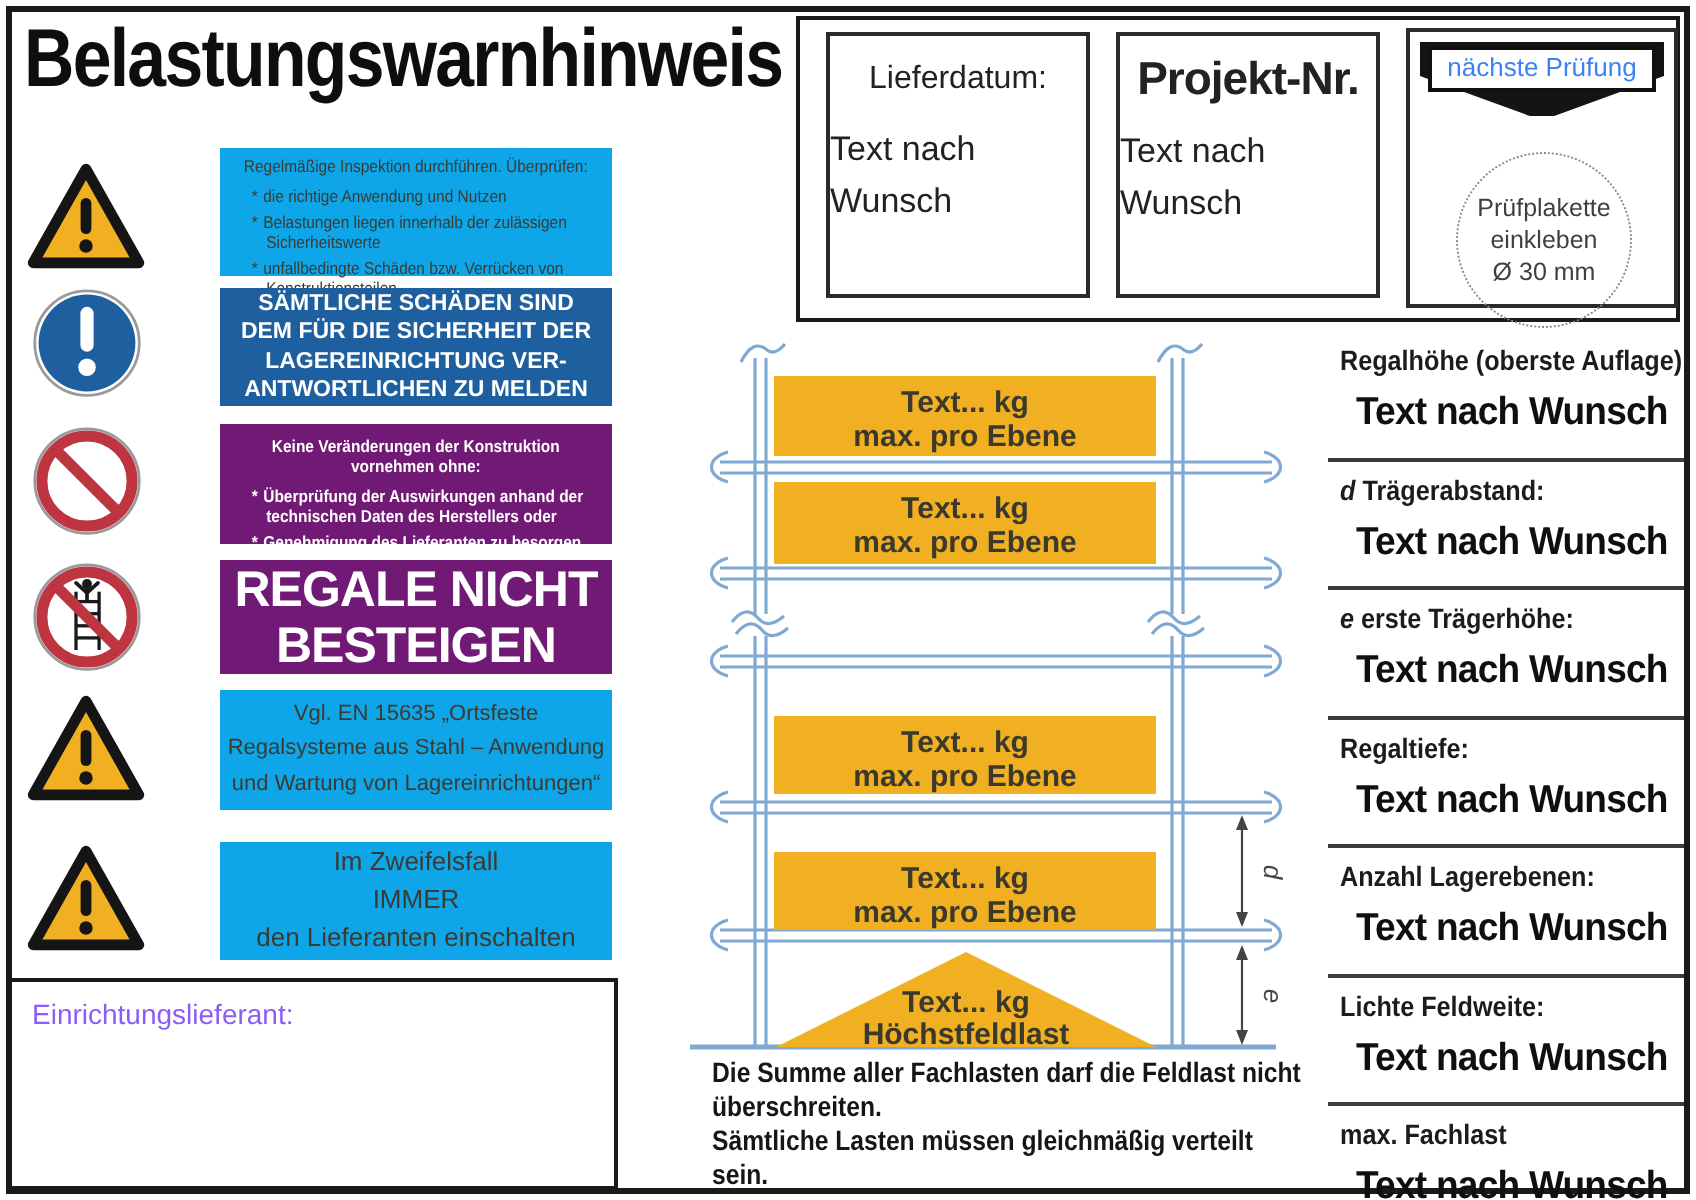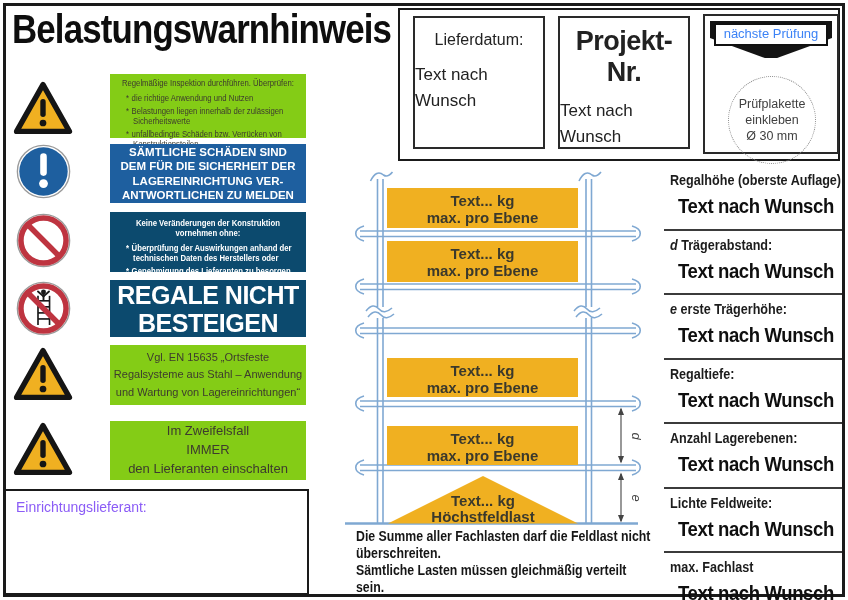--- a/index.html
+++ b/index.html
@@ -7,39 +7,39 @@
         font-family:"Liberation Sans","DejaVu Sans",sans-serif;color:#111}
   .sheet{position:absolute;inset:3px;border:3px solid #1a1a1a;background:#fff}
 
   .title{position:absolute;left:12px;top:6px;font-size:41px;font-weight:bold;letter-spacing:-1px;
          transform:scaleX(0.85);transform-origin:0 0;white-space:nowrap;color:#0e0e0e}
 
   
   .icon{position:absolute}
   .icon svg{display:block;width:100%;height:100%}
   .wbox{position:absolute;left:110px;width:196px;box-sizing:border-box}
-  .box-yellow{background:#84cc16;color:#3d3b2e}
+  .box-yellow{background:#0ea5e9;color:#3d3b2e}
   .box-blue{background:#1E5F9F;color:#fff}
-  .box-red{background:#0c4a6e;color:#fff}
+  .box-red{background:#701a75;color:#fff}
   .center-flex{display:flex;align-items:center;justify-content:center;text-align:center;white-space:pre-line}
   .condense{transform:scaleX(0.9);transform-origin:0 0;width:111%}
   .wb-title{text-align:center;font-size:8.6px;margin:0 0 4px;line-height:1.15}
   .wb-title.bold{font-weight:bold}
   .bullet{font-size:8.6px;padding-left:19px;text-indent:-8px;margin-bottom:3px;line-height:1.18}
   .box-red .bullet{font-weight:bold}
   .star{margin-right:3px}
 
   .supplier{position:absolute;left:3px;top:489px;width:306px;height:106px;border:2.5px solid #1a1a1a;box-sizing:border-box}
   .supplier-label{padding:8px 0 0 11px;font-size:14px;color:#8b5cf6}
 
   
   .hdr-outer{position:absolute;left:398px;top:8px;width:442px;height:153px;border:2.5px solid #1a1a1a;box-sizing:border-box}
   .hbox{position:absolute;border:2px solid #2a2a2a;box-sizing:border-box;background:#fff}
   .hbox-label{font-size:16px;text-align:center;margin-top:13px;color:#222}
-  .hbox-label.big{font-size:27px;font-weight:bold;margin-top:8px;letter-spacing:-0.5px}
+  .hbox-label.big{font-size:23px;font-weight:bold;margin-top:8px;letter-spacing:-0.5px}
   .hbox-value{font-size:17px;text-align:left;margin-top:13px;white-space:pre-line;line-height:1.55;color:#222}
   .pruef{position:relative}
   .banner-black{position:absolute;left:5px;right:5px;top:5px;height:37px;background:#141414;
     clip-path:polygon(0 0,100% 0,100% 46%,55% 100%,45% 100%,0 46%)}
   .banner-label{position:absolute;left:9px;right:9px;top:7px;height:19px;background:#fff;border:2px solid #111;
     font-size:13px;text-align:center;line-height:18px;color:#3b82f6}
   .pruef-circle{position:absolute;left:50%;top:60px;width:86px;height:86px;margin-left:-43px;
     border:1.5px dotted #8a8a8a;border-radius:50%;display:flex;align-items:center;justify-content:center;
     text-align:center;font-size:12.5px;color:#3f3f3f;white-space:pre-line;line-height:1.3}
 

